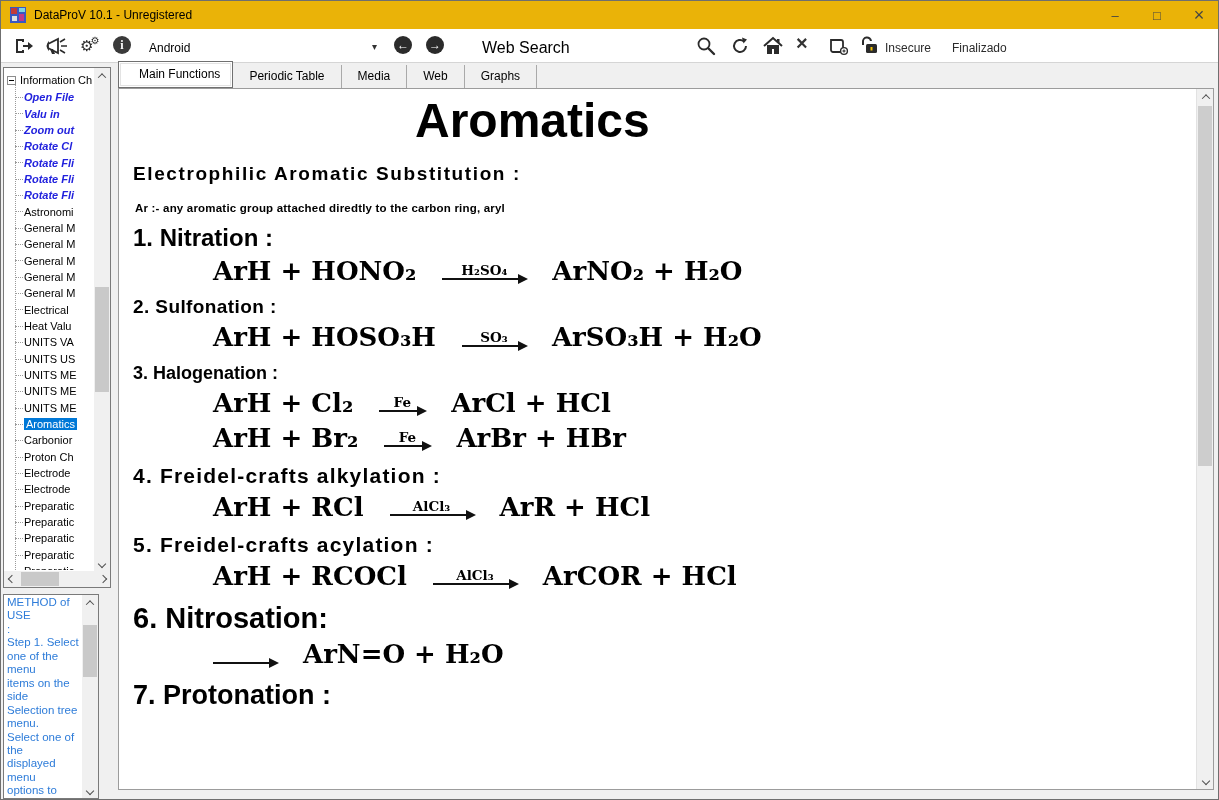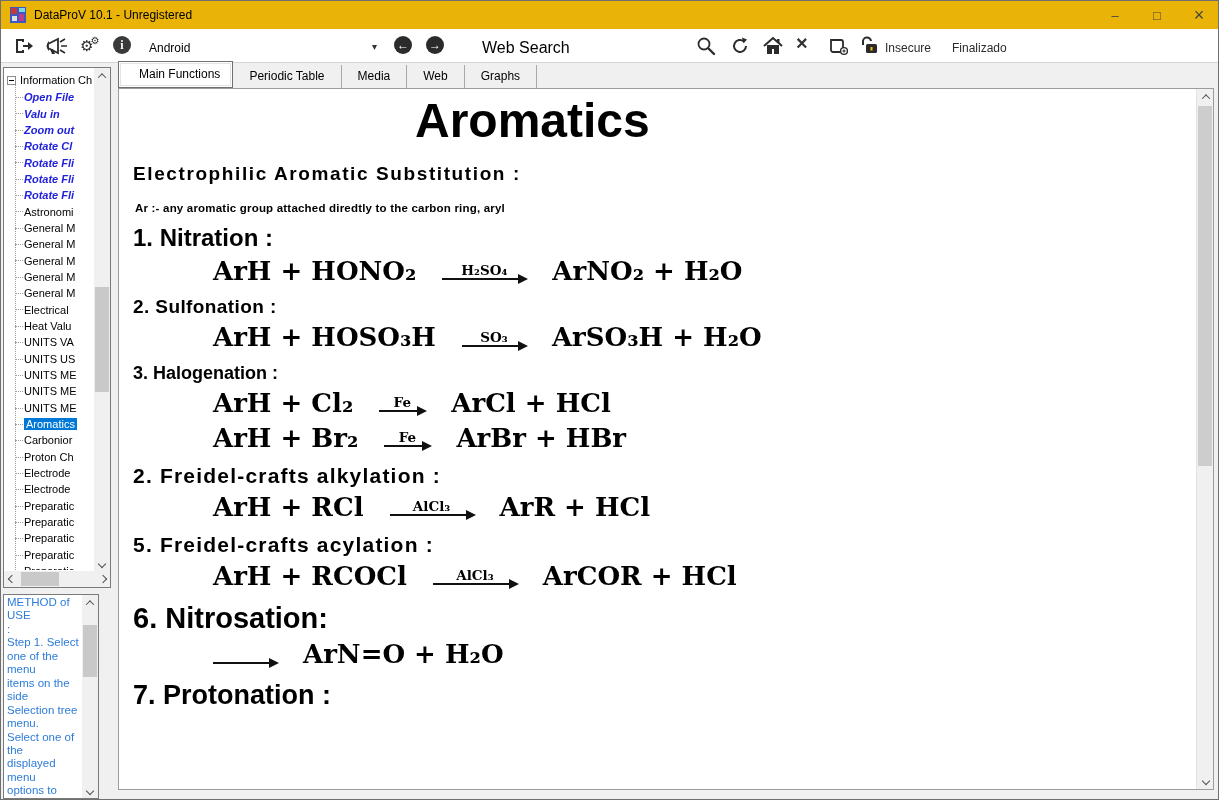--- a/index.html
+++ b/index.html
@@ -391,21 +391,21 @@
       </div>
       <div class="eq">
         <span>ArH + Br₂</span>
         <span class="rxn-arrow aw-sm">
             <span class="cat">Fe</span>
             <span class="shaft"></span>
           </span>
         <span>ArBr + HBr</span>
       </div>
 
-      <div class="sec-h h-wide">2. Freidel-crafts alkylation :</div>
+      <div class="sec-h h-wide">4. Freidel-crafts alkylation :</div>
       <div class="eq">
         <span>ArH + RCl</span>
         <span class="rxn-arrow aw-lg">
             <span class="cat">AlCl₃</span>
             <span class="shaft"></span>
           </span>
         <span>ArR + HCl</span>
       </div>
 
       <div class="sec-h h-wide">5. Freidel-crafts acylation :</div>

